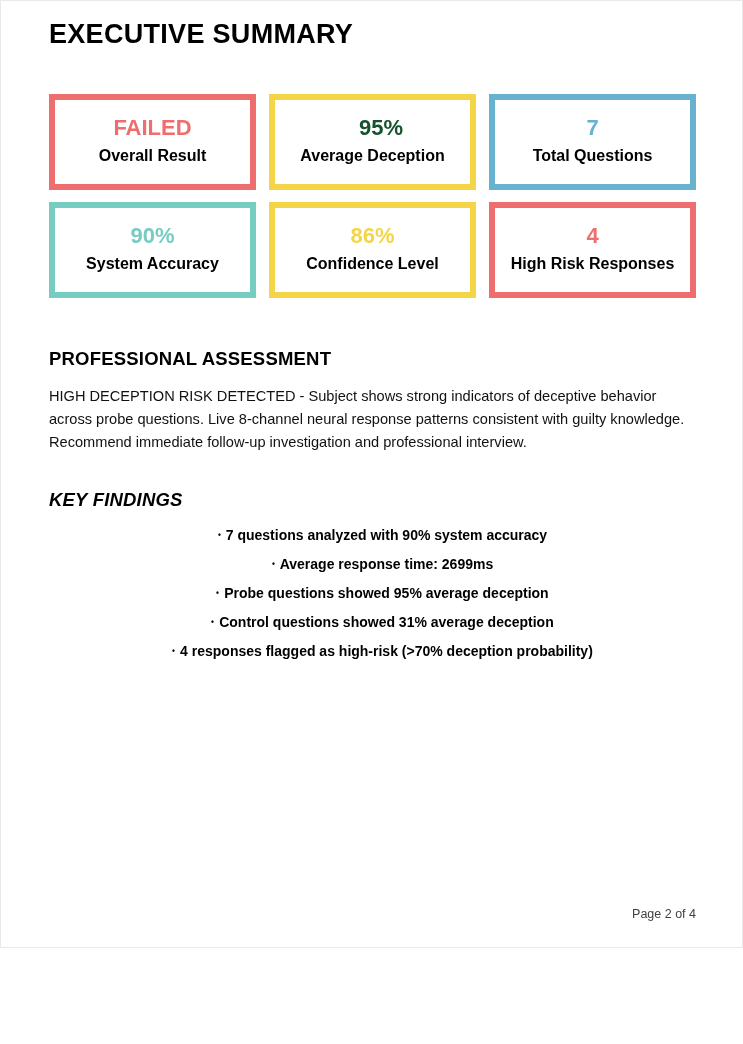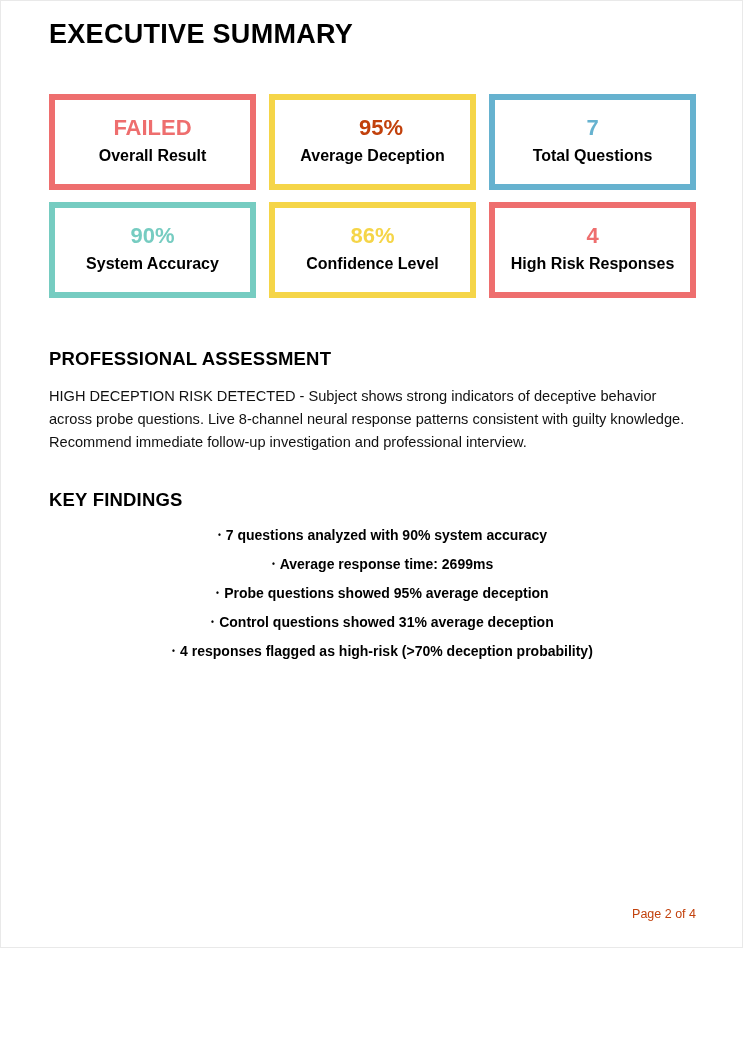--- a/index.html
+++ b/index.html
@@ -64,21 +64,21 @@
     line-height: 1.15;
   }
   .pa-heading { margin-top: 50px; }
   .body-text {
     margin: 16px 0 0 0;
     font-size: 14.6px;
     font-weight: normal;
     line-height: 23px;
     color: #111111;
   }
-  .kf-heading { margin-top: 35px; }
+  .kf-heading { margin-top: 35px; font-style: italic; }
   .findings {
     list-style: none;
     margin: 17px 0 0 0;
     padding: 0 0 0 19px;
     text-align: center;
   }
   .findings li {
     font-size: 14px;
     font-weight: bold;
     line-height: 15px;
@@ -106,21 +106,21 @@
 <div class="page">
 
   <h1 class="title">EXECUTIVE SUMMARY</h1>
 
   <div class="cards-grid">
     <div class="metric-card" style="border-color: rgb(238, 110, 110);">
       <div class="metric-value" style="color: rgb(238, 110, 110);">FAILED</div>
       <div class="metric-label">Overall Result</div>
     </div>
     <div class="metric-card" style="border-color: rgb(245, 213, 72);">
-      <div class="metric-value" style="color: #c2410c; margin-left: 17px;">95%</div>
+      <div class="metric-value" style="color: #14532d; margin-left: 17px;">95%</div>
       <div class="metric-label">Average Deception</div>
     </div>
     <div class="metric-card" style="border-color: rgb(102, 178, 207);">
       <div class="metric-value" style="color: rgb(102, 178, 207);">7</div>
       <div class="metric-label">Total Questions</div>
     </div>
     <div class="metric-card" style="border-color: rgb(118, 204, 193);">
       <div class="metric-value" style="color: rgb(118, 204, 193);">90%</div>
       <div class="metric-label">System Accuracy</div>
     </div>
@@ -139,15 +139,15 @@
 
   <h2 class="section-heading kf-heading">KEY FINDINGS</h2>
   <ul class="findings">
     <li><span class="bullet">•</span><span>7 questions analyzed with 90% system accuracy</span></li>
     <li><span class="bullet">•</span><span>Average response time: 2699ms</span></li>
     <li><span class="bullet">•</span><span>Probe questions showed 95% average deception</span></li>
     <li><span class="bullet">•</span><span>Control questions showed 31% average deception</span></li>
     <li><span class="bullet">•</span><span>4 responses flagged as high-risk (&gt;70% deception probability)</span></li>
   </ul>
 
-  <div class="footer" style="color: #c2410c;">Page 2 of 4</div>
+  <div class="footer" style="color: #404040;">Page 2 of 4</div>
 
 </div>
 
 </body></html>

